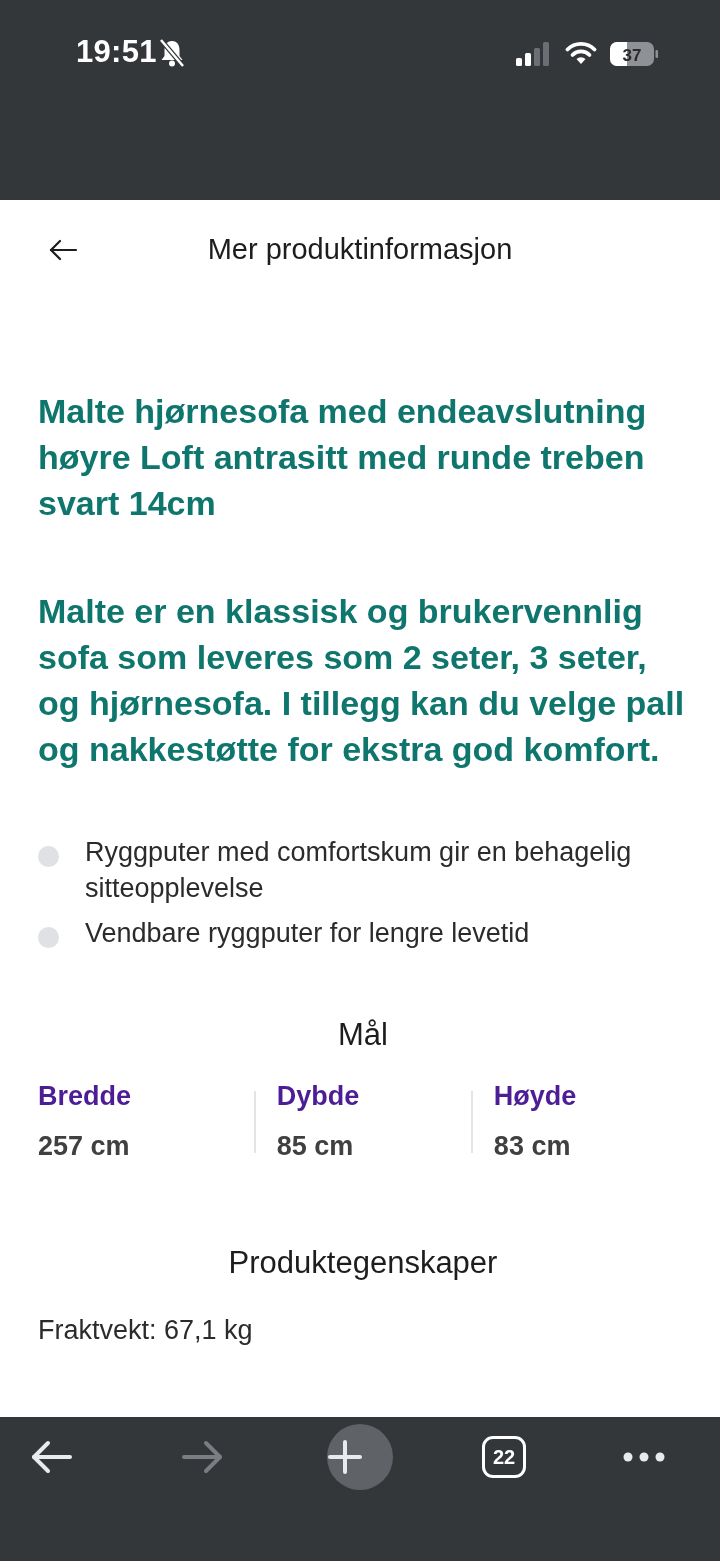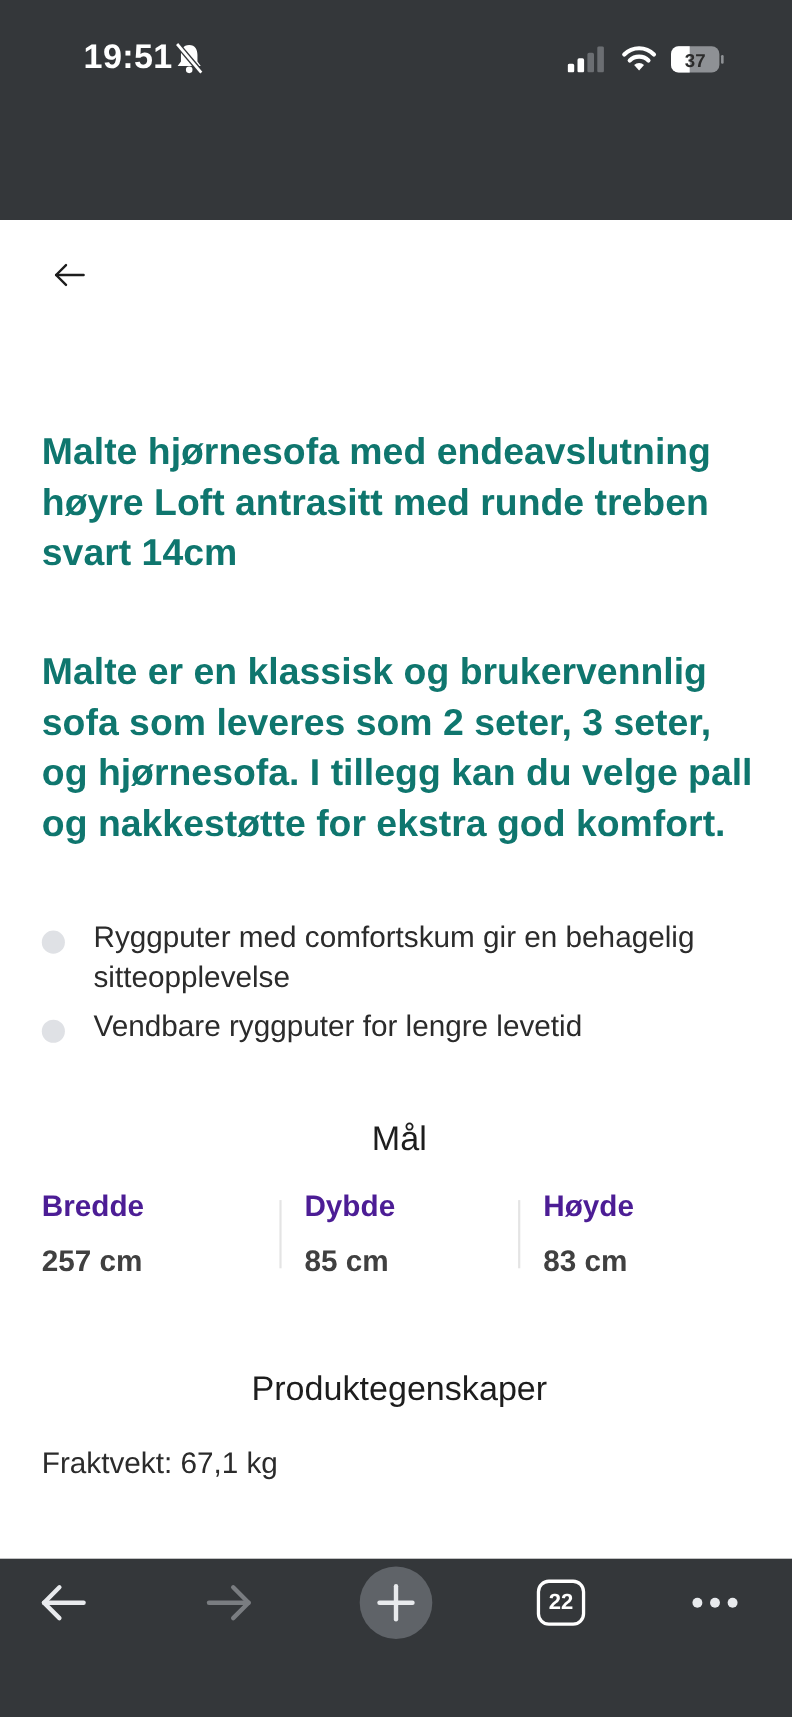--- a/index.html
+++ b/index.html
@@ -38,21 +38,21 @@
   .dims { display: flex; margin-top: 28px; }
   .dim { width: 230px; position: relative; }
   .dim + .dim { padding-left: 23px; }
   .dim + .dim::before { content: ""; position: absolute; left: 0; top: 10px; width: 2px; height: 62px; background: #e4e4e4; }
   .dim-label { font-size: 27px; font-weight: 600; color: #4c1d95; line-height: 30px; }
   .dim-value { font-size: 27px; color: #404040; line-height: 30px; margin-top: 20px; font-weight: 700; }
   .props-title { margin-top: 84px; }
   .props-first { margin-top: 34px; font-size: 27px; color: #2b2b2b; }
 
   .bottom-bar { position: absolute; left: 0; top: 1417px; width: 720px; height: 144px; background: #34373a; }
-  .nav-btn { position: absolute; top: 8px; height: 64px; display: flex; align-items: center; justify-content: center; cursor: pointer; }
+  .nav-btn { position: absolute; top: 8px; height: 64px; display: flex; align-items: center; justify-content: flex-start; cursor: pointer; }
   .nav-back { left: 30px; width: 56px; }
   .nav-forward { left: 180px; width: 56px; }
   .nav-new-tab { left: 327px; width: 66px; height: 66px; border-radius: 50%; background: #5f6368; top: 7px; }
   .nav-tabs { left: 482px; width: 56px; }
   .tab-count { width: 44px; height: 42px; border: 3.5px solid #fff; border-radius: 11px; color: #fff; font-size: 20px; font-weight: bold; display: flex; align-items: center; justify-content: center; }
   .nav-more { left: 622px; width: 56px; }
 </style>
 </head>
 <body>
 
@@ -85,20 +85,21 @@
   </div>
 
 </div>
 
 <div class="page">
   <div class="page-header">
     <svg class="back-arrow" viewBox="0 0 34 28">
       <line x1="5" y1="14" x2="30" y2="14" stroke="#1d1d1d" stroke-width="2.2" stroke-linecap="round"></line>
       <path d="M14 5 L5 14 L14 23" fill="none" stroke="#1d1d1d" stroke-width="2.2" stroke-linecap="round" stroke-linejoin="round"></path>
     </svg>
+    <div class="page-title">Mer produktinformasjon</div>
   </div>
 
   <div class="content">
     <p class="body-text subtitle">Malte hjørnesofa med endeavslutning høyre Loft antrasitt med runde treben svart 14cm</p>
     <p class="body-text description">Malte er en klassisk og brukervennlig sofa som leveres som 2 seter, 3 seter, og hjørnesofa. I tillegg kan du velge pall og nakkestøtte for ekstra god komfort.</p>
 
     <ul class="features">
       <li>
         <span class="dot"></span>
         <span>Ryggputer med comfortskum gir en behagelig sitteopplevelse</span>

